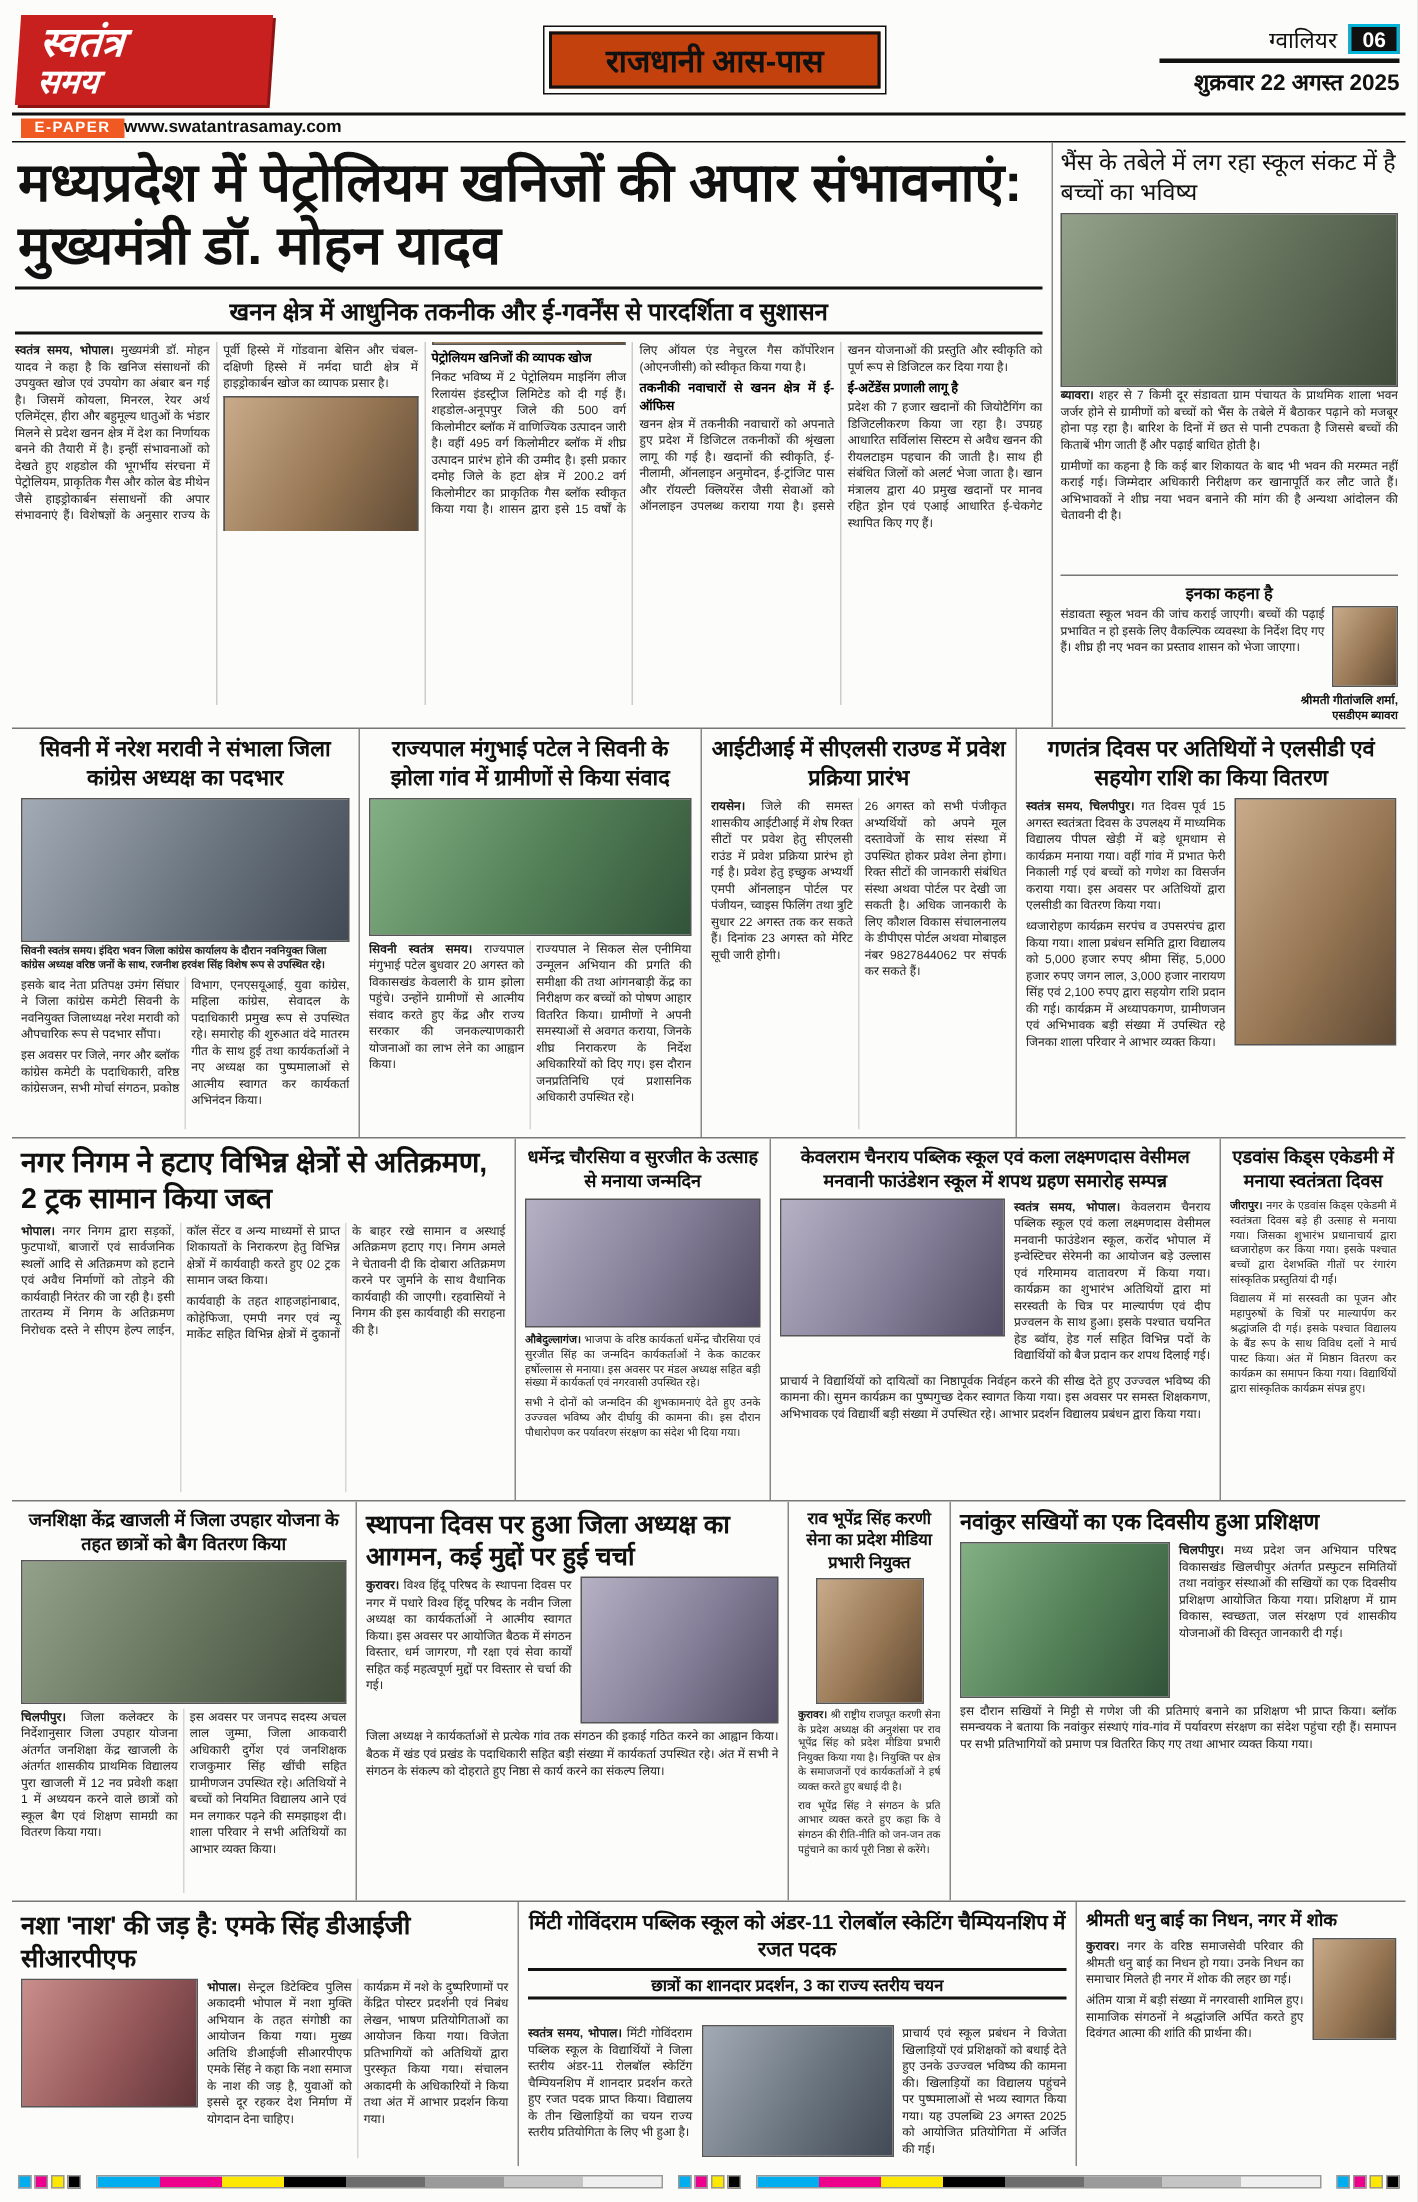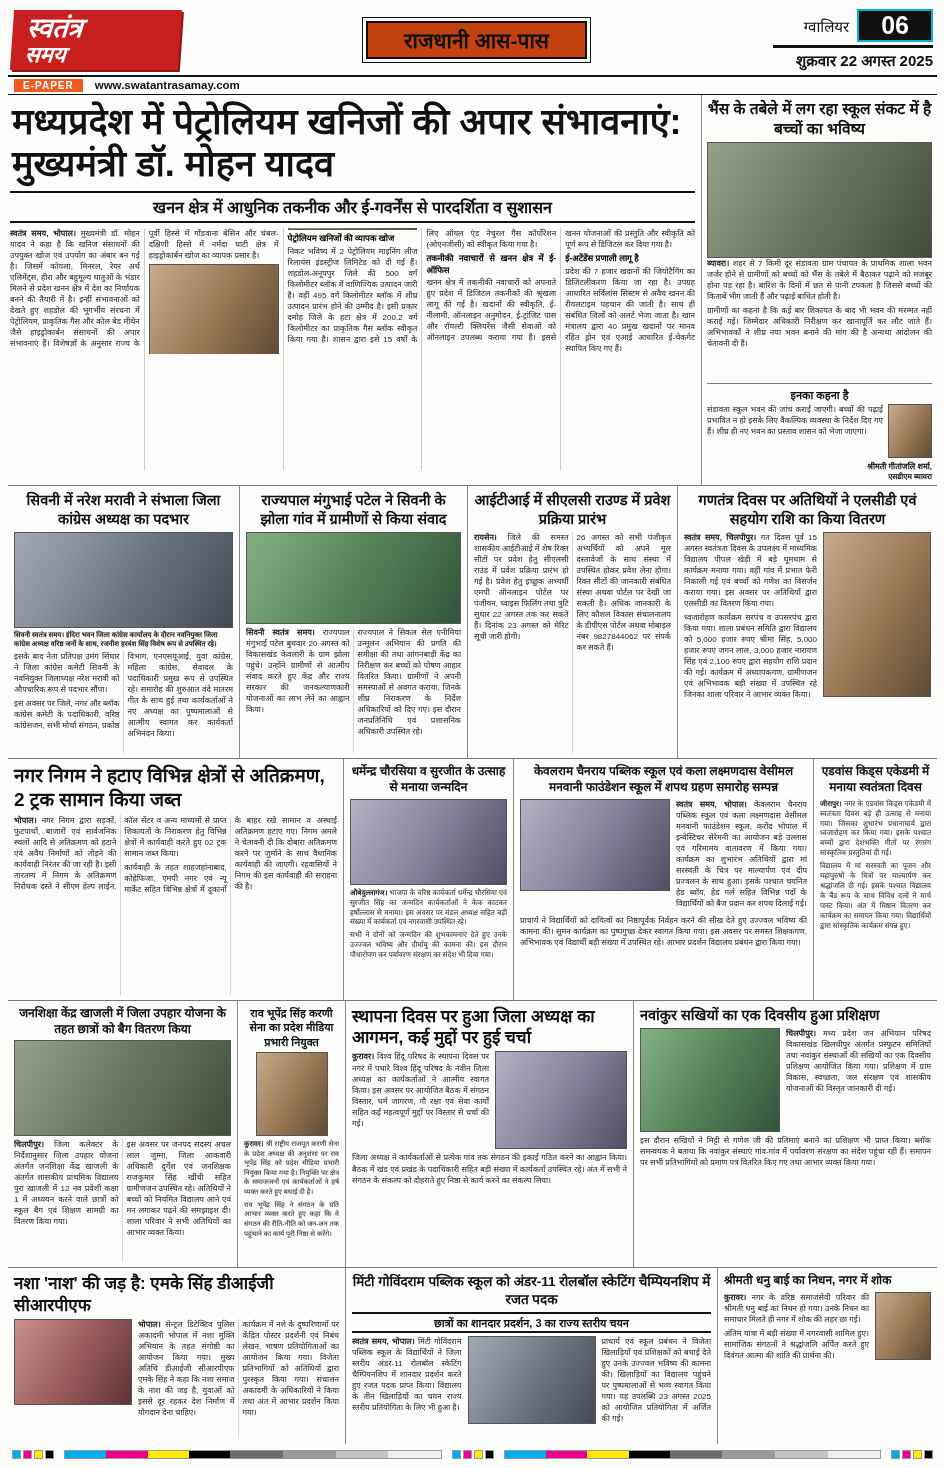--- a/index.html
+++ b/index.html
@@ -9,24 +9,24 @@
 
   
   .masthead{display:flex;justify-content:space-between;align-items:center;height:64px;padding:0 4px}
   .logo{background:#c8201f;color:#fff;width:168px;height:60px;display:flex;flex-direction:column;justify-content:center;padding-left:14px;transform:skewX(-4deg);box-shadow:2px 2px 0 #8e1414}
   .logo-l1{font-size:27px;font-weight:800;font-style:italic;line-height:1.05}
   .logo-l2{font-size:22px;font-weight:800;font-style:italic;line-height:1.05}
   .section-box{border:2px solid #111;outline:1px solid #111;outline-offset:3px;padding:3px 36px;font-size:21px;font-weight:700;background:#c2410c}
   .edition{text-align:right;min-width:160px}
   .ed-row{display:flex;justify-content:flex-end;align-items:center;gap:8px}
   .ed-city{font-size:15px;font-weight:400}
-  .ed-page{font-size:25px;font-weight:800;background:#111;color:#fff;padding:0 22px;border:2px solid #00b4d8}
+  .ed-page{font-size:14px;font-weight:800;background:#111;color:#fff;padding:0 7px;border:2px solid #00b4d8}
   .ed-rule{border-top:3px solid #111;margin:3px 0 2px}
   .ed-date{font-size:15px;font-weight:700}
-  .epaper-row{border-top:2px solid #111;border-bottom:1px solid #111;display:flex;align-items:center;gap:12px;padding:2px 6px;margin-top:3px}
+  .epaper-row{border-top:2px solid #111;border-bottom:1px solid #111;display:flex;align-items:center;padding:2px 6px;margin-top:3px}
   .epaper-badge{background:#f05a22;color:#fff;font-weight:700;font-size:10px;letter-spacing:1px;padding:1px 9px}
   .website{font-size:11.5px;font-weight:700}
 
   
   .row{display:flex;border-bottom:1px solid #777;overflow:hidden}
   article,aside{overflow:hidden}
   .pad{padding:5px 6px}
   .vr{border-right:1px solid #888}
   .h-xl{font-size:36px;font-weight:800;line-height:1.18;margin:6px 2px 5px}
   .h-lg{font-size:19px;font-weight:800;line-height:1.25;margin-bottom:3px}
@@ -48,21 +48,21 @@
   .ph.indoor{background:linear-gradient(120deg,#b7b1c5,#837d97 55%,#524d64)}
   .ph.crowd{background:linear-gradient(120deg,#a2abb5,#6a747f 55%,#414a55)}
   .ph.green{background:linear-gradient(120deg,#83b083,#527e56 55%,#32543a)}
   .ph.red{background:linear-gradient(120deg,#c98f8b,#96585a 55%,#5e3437)}
 
   
   .row-lead{height:392px}
   .lead{flex:1;padding:0 6px 4px 2px}
   .lead-body{column-count:5;column-gap:9px;column-rule:1px solid #ccc;height:242px;overflow:hidden}
   .school-col{width:236px;flex:none;border-left:1px solid #888;padding:4px 5px;display:flex;flex-direction:column}
-  .school-h{font-size:15.5px;font-weight:700;line-height:1.3;margin-bottom:3px;text-align:center}
+  .school-h{font-size:15.5px;font-weight:400;line-height:1.3;margin-bottom:3px;text-align:left}
   .quote-box{border-top:1px solid #777;margin-top:4px;padding-top:3px}
   .quote-title{text-align:center;font-weight:800;font-size:11px;margin-bottom:2px}
   .quote-flex{display:flex;gap:5px;align-items:flex-start}
   .quote-by{font-size:8px;font-weight:800;text-align:right;margin-top:2px}
   .quote-desg{font-size:7.5px;font-weight:700;text-align:right}
 
   
   .row2{height:274px}
   .row3{height:242px}
   .row4{height:268px}
@@ -212,38 +212,38 @@
 
   <section class="row row4">
     <article class="pad vr flexcol" style="width:230px;flex:none">
       <h3 class="h-sm">जनशिक्षा केंद्र खाजली में जिला उपहार योजना के तहत छात्रों को बैग वितरण किया</h3>
       <div class="ph" style="height:96px"></div>
       <div class="body cols2 fill" style="margin-top:3px">
         <p><b class="dl">चिलपीपुर।</b> <span>जिला कलेक्टर के निर्देशानुसार जिला उपहार योजना अंतर्गत जनशिक्षा केंद्र खाजली के अंतर्गत शासकीय प्राथमिक विद्यालय पुरा खाजली में 12 नव प्रवेशी कक्षा 1 में अध्ययन करने वाले छात्रों को स्कूल बैग एवं शिक्षण सामग्री का वितरण किया गया।</span></p>
         <p>इस अवसर पर जनपद सदस्य अचल लाल जुम्मा, जिला आकवारी अधिकारी दुर्गेश एवं जनशिक्षक राजकुमार सिंह खींची सहित ग्रामीणजन उपस्थित रहे। अतिथियों ने बच्चों को नियमित विद्यालय आने एवं मन लगाकर पढ़ने की समझाइश दी। शाला परिवार ने सभी अतिथियों का आभार व्यक्त किया।</p>
       </div>
     </article>
+    <article class="pad vr flexcol" style="width:288px;flex:none">
+      <h3 class="h-lg" style="font-size:17px;text-align:left">स्थापना दिवस पर हुआ जिला अध्यक्ष का आगमन, कई मुद्दों पर हुई चर्चा</h3>
+      <div class="split">
+        <div class="body" style="flex:1">
+          <p><b class="dl">कुरावर।</b> <span>विश्व हिंदू परिषद के स्थापना दिवस पर नगर में पधारे विश्व हिंदू परिषद के नवीन जिला अध्यक्ष का कार्यकर्ताओं ने आत्मीय स्वागत किया। इस अवसर पर आयोजित बैठक में संगठन विस्तार, धर्म जागरण, गौ रक्षा एवं सेवा कार्यों सहित कई महत्वपूर्ण मुद्दों पर विस्तार से चर्चा की गई।</span></p>
+        </div>
+        <div class="ph indoor" style="width:132px;height:98px;flex:none"></div>
+      </div>
+      <div class="body fill" style="margin-top:3px">
+        <p>जिला अध्यक्ष ने कार्यकर्ताओं से प्रत्येक गांव तक संगठन की इकाई गठित करने का आह्वान किया। बैठक में खंड एवं प्रखंड के पदाधिकारी सहित बड़ी संख्या में कार्यकर्ता उपस्थित रहे। अंत में सभी ने संगठन के संकल्प को दोहराते हुए निष्ठा से कार्य करने का संकल्प लिया।</p>
+      </div>
+    </article>
     <article class="pad vr flexcol" style="width:108px;flex:none">
       <h3 class="h-sm" style="font-size:11px">राव भूपेंद्र सिंह करणी सेना का प्रदेश मीडिया प्रभारी नियुक्त</h3>
       <div class="ph warm" style="width:72px;height:84px;margin:0 auto 3px"></div>
       <div class="body fill" style="font-size:7px">
         <p><b class="dl">कुरावर।</b> <span>श्री राष्ट्रीय राजपूत करणी सेना के प्रदेश अध्यक्ष की अनुशंसा पर राव भूपेंद्र सिंह को प्रदेश मीडिया प्रभारी नियुक्त किया गया है। नियुक्ति पर क्षेत्र के समाजजनों एवं कार्यकर्ताओं ने हर्ष व्यक्त करते हुए बधाई दी है।</span></p>
         <p>राव भूपेंद्र सिंह ने संगठन के प्रति आभार व्यक्त करते हुए कहा कि वे संगठन की रीति-नीति को जन-जन तक पहुंचाने का कार्य पूरी निष्ठा से करेंगे।</p>
-      </div>
-    </article>
-    <article class="pad vr flexcol" style="width:288px;flex:none">
-      <h3 class="h-lg" style="font-size:17px;text-align:left">स्थापना दिवस पर हुआ जिला अध्यक्ष का आगमन, कई मुद्दों पर हुई चर्चा</h3>
-      <div class="split">
-        <div class="body" style="flex:1">
-          <p><b class="dl">कुरावर।</b> <span>विश्व हिंदू परिषद के स्थापना दिवस पर नगर में पधारे विश्व हिंदू परिषद के नवीन जिला अध्यक्ष का कार्यकर्ताओं ने आत्मीय स्वागत किया। इस अवसर पर आयोजित बैठक में संगठन विस्तार, धर्म जागरण, गौ रक्षा एवं सेवा कार्यों सहित कई महत्वपूर्ण मुद्दों पर विस्तार से चर्चा की गई।</span></p>
-        </div>
-        <div class="ph indoor" style="width:132px;height:98px;flex:none"></div>
-      </div>
-      <div class="body fill" style="margin-top:3px">
-        <p>जिला अध्यक्ष ने कार्यकर्ताओं से प्रत्येक गांव तक संगठन की इकाई गठित करने का आह्वान किया। बैठक में खंड एवं प्रखंड के पदाधिकारी सहित बड़ी संख्या में कार्यकर्ता उपस्थित रहे। अंत में सभी ने संगठन के संकल्प को दोहराते हुए निष्ठा से कार्य करने का संकल्प लिया।</p>
       </div>
     </article>
     <article class="pad flexcol" style="flex:1">
       <h3 class="h-md" style="text-align:left">नवांकुर सखियों का एक दिवसीय हुआ प्रशिक्षण</h3>
       <div class="split">
         <div class="ph green" style="width:140px;height:104px;flex:none"></div>
         <div class="body" style="flex:1">
           <p><b class="dl">चिलपीपुर।</b> <span>मध्य प्रदेश जन अभियान परिषद विकासखंड खिलचीपुर अंतर्गत प्रस्फुटन समितियों तथा नवांकुर संस्थाओं की सखियों का एक दिवसीय प्रशिक्षण आयोजित किया गया। प्रशिक्षण में ग्राम विकास, स्वच्छता, जल संरक्षण एवं शासकीय योजनाओं की विस्तृत जानकारी दी गई।</span></p>
         </div>
       </div>
@@ -259,21 +259,21 @@
       <div class="split fill">
         <div class="ph red" style="width:118px;height:86px;flex:none"></div>
         <div class="body cols2" style="flex:1">
           <p><b class="dl">भोपाल।</b> <span>सेन्ट्रल डिटेक्टिव पुलिस अकादमी भोपाल में नशा मुक्ति अभियान के तहत संगोष्ठी का आयोजन किया गया। मुख्य अतिथि डीआईजी सीआरपीएफ एमके सिंह ने कहा कि नशा समाज के नाश की जड़ है, युवाओं को इससे दूर रहकर देश निर्माण में योगदान देना चाहिए।</span></p>
           <p>कार्यक्रम में नशे के दुष्परिणामों पर केंद्रित पोस्टर प्रदर्शनी एवं निबंध लेखन, भाषण प्रतियोगिताओं का आयोजन किया गया। विजेता प्रतिभागियों को अतिथियों द्वारा पुरस्कृत किया गया। संचालन अकादमी के अधिकारियों ने किया तथा अंत में आभार प्रदर्शन किया गया।</p>
         </div>
       </div>
     </article>
     <article class="pad vr flexcol" style="width:372px;flex:none">
       <h3 class="h-md" style="font-size:13.5px">मिंटी गोविंदराम पब्लिक स्कूल को अंडर-11 रोलबॉल स्केटिंग चैम्पियनशिप में रजत पदक</h3>
-      <div class="subhead" style="font-size:11px;padding:1px 0;margin-bottom:3px">छात्रों का शानदार प्रदर्शन, 3 का राज्य स्तरीय चयन</div>
+      <div class="subhead" style="font-size:11px;padding:1px 0;margin-bottom:17px">छात्रों का शानदार प्रदर्शन, 3 का राज्य स्तरीय चयन</div>
       <div class="split fill">
         <div class="body" style="flex:1">
           <p><b class="dl">स्वतंत्र समय, भोपाल।</b> <span>मिंटी गोविंदराम पब्लिक स्कूल के विद्यार्थियों ने जिला स्तरीय अंडर-11 रोलबॉल स्केटिंग चैम्पियनशिप में शानदार प्रदर्शन करते हुए रजत पदक प्राप्त किया। विद्यालय के तीन खिलाड़ियों का चयन राज्य स्तरीय प्रतियोगिता के लिए भी हुआ है।</span></p>
         </div>
         <div class="ph crowd" style="width:128px;height:88px;flex:none"></div>
         <div class="body" style="flex:1">
           <p>प्राचार्य एवं स्कूल प्रबंधन ने विजेता खिलाड़ियों एवं प्रशिक्षकों को बधाई देते हुए उनके उज्ज्वल भविष्य की कामना की। खिलाड़ियों का विद्यालय पहुंचने पर पुष्पमालाओं से भव्य स्वागत किया गया। यह उपलब्धि 23 अगस्त 2025 को आयोजित प्रतियोगिता में अर्जित की गई।</p>
         </div>
       </div>
     </article>

